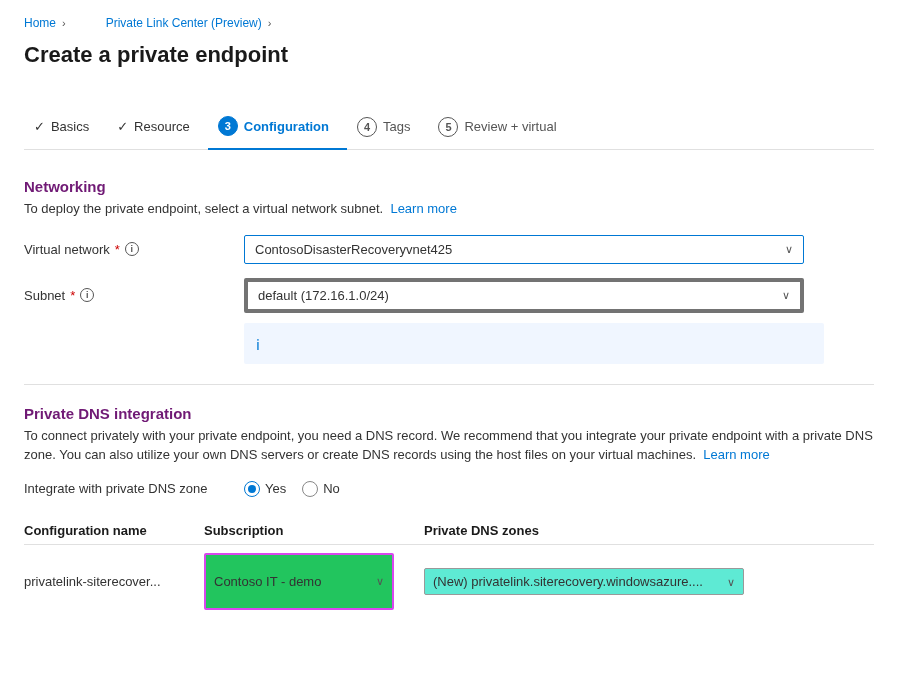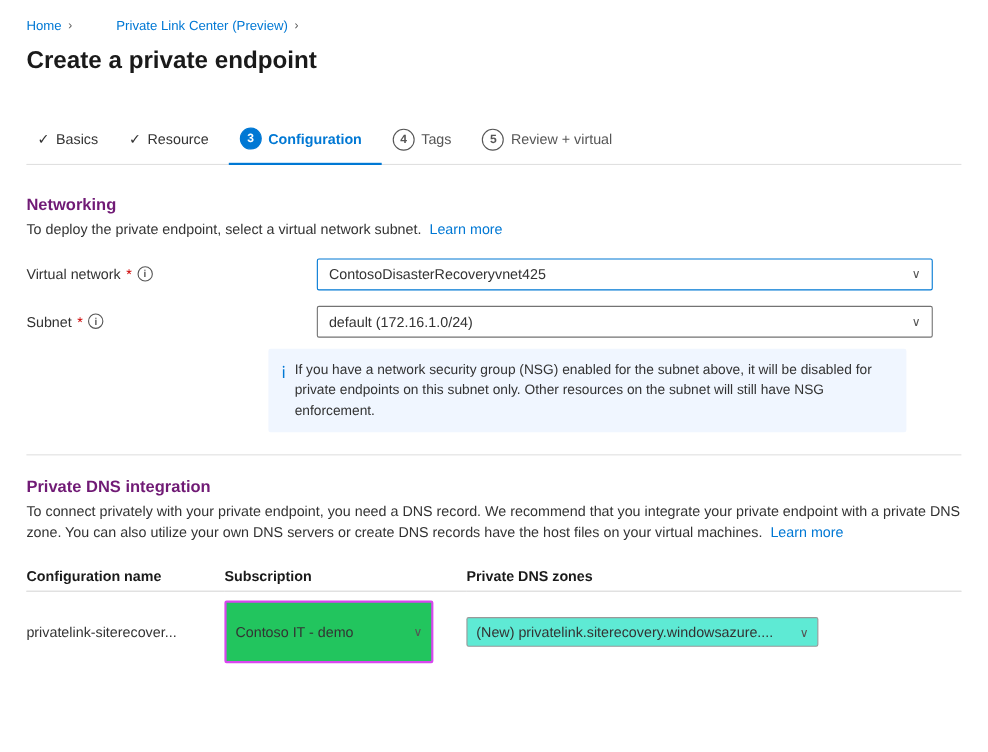--- a/index.html
+++ b/index.html
@@ -25,28 +25,28 @@
     .step-num { display: inline-flex; align-items: center; justify-content: center; width: 20px; height: 20px; border-radius: 50%; border: 1.5px solid #555; font-size: 11px; font-weight: 600; }
     .wizard-step.active .step-num { background: #0078d4; border-color: #0078d4; color: #fff; }
 
     
     .section { margin-bottom: 20px; }
     .section-title { font-size: 15px; font-weight: 600; color: #701a75; margin-bottom: 4px; }
     .section-desc { font-size: 13px; color: #333; margin-bottom: 16px; line-height: 1.5; }
     .section-desc a, .learn-more { color: #0078d4; text-decoration: none; cursor: pointer; }
 
     
-    .form-row { display: flex; align-items: center; margin-bottom: 14px; gap: 44px; }
+    .form-row { display: flex; align-items: center; margin-bottom: 14px; }
     .form-label { width: 220px; font-size: 13px; color: #333; display: flex; align-items: center; gap: 5px; flex-shrink: 0; }
     .required-star { color: #c00; }
     .info-icon { display: inline-flex; align-items: center; justify-content: center; width: 14px; height: 14px; border-radius: 50%; border: 1.5px solid #555; font-size: 9px; color: #555; font-weight: 700; cursor: pointer; }
 
     
     .dropdown { display: flex; align-items: center; justify-content: space-between; border: 1.5px solid #0078d4; border-radius: 2px; padding: 6px 10px; min-width: 560px; cursor: pointer; background: #fff; font-size: 13px; }
-    .dropdown.normal { border: 1px solid #737373; }
+    .dropdown.normal { border: 4px solid #737373; }
     .dropdown-chevron { font-size: 11px; color: #555; }
 
     
     .info-box { display: flex; gap: 8px; background: #f0f6ff; border: none; margin-left: 220px; margin-top: -4px; margin-bottom: 14px; padding: 10px 12px; max-width: 580px; border-radius: 2px; }
     .info-box-icon { color: #0078d4; font-size: 15px; flex-shrink: 0; margin-top: 1px; }
     .info-box-text { font-size: 12.5px; color: #333; line-height: 1.5; }
 
     
     .section-divider { border: none; border-top: 1px solid #e0e0e0; margin: 20px 0; }
 
@@ -139,33 +139,45 @@
         <span class="info-icon">i</span>
       </div>
       <div class="dropdown normal">
         <span>default (172.16.1.0/24)</span>
         <span class="dropdown-chevron">∨</span>
       </div>
     </div>
 
     <div class="info-box">
       <span class="info-box-icon">ℹ</span>
-      <span class="info-box-text">If you have a network security group (NSG) enabled for the subnet above, it will be disabled for private endpoints on this subnet only. Other resources on the subnet will still have NSG enforcement.</span>
     </div>
   </div>
 
   <hr class="section-divider">
 
   <div class="section">
     <div class="section-title">Private DNS integration</div>
     <div class="section-desc">
-      <span>To connect privately with your private endpoint, you need a DNS record. We recommend that you integrate your private endpoint with a private DNS zone. You can also utilize your own DNS servers or create DNS records have the host files on your virtual machines.</span>
+      <span>To connect privately with your private endpoint, you need a DNS record. We recommend that you integrate your private endpoint with a private DNS zone. You can also utilize your own DNS servers or create DNS records using the host files on your virtual machines.</span>
       &nbsp;<a class="learn-more">Learn more</a>
     </div>
 
+    <div class="dns-radio-row">
+      <div class="dns-label">Integrate with private DNS zone</div>
+      <div class="radio-options">
+        <div class="radio-option">
+          <div class="radio-circle selected"></div>
+          <span>Yes</span>
+        </div>
+        <div class="radio-option">
+          <div class="radio-circle unselected"></div>
+          <span>No</span>
+        </div>
+      </div>
+    </div>
 
     <table class="dns-table">
       <thead>
         <tr>
           <th>Configuration name</th>
           <th>Subscription</th>
           <th>Private DNS zones</th>
         </tr>
       </thead>
       <tbody>

